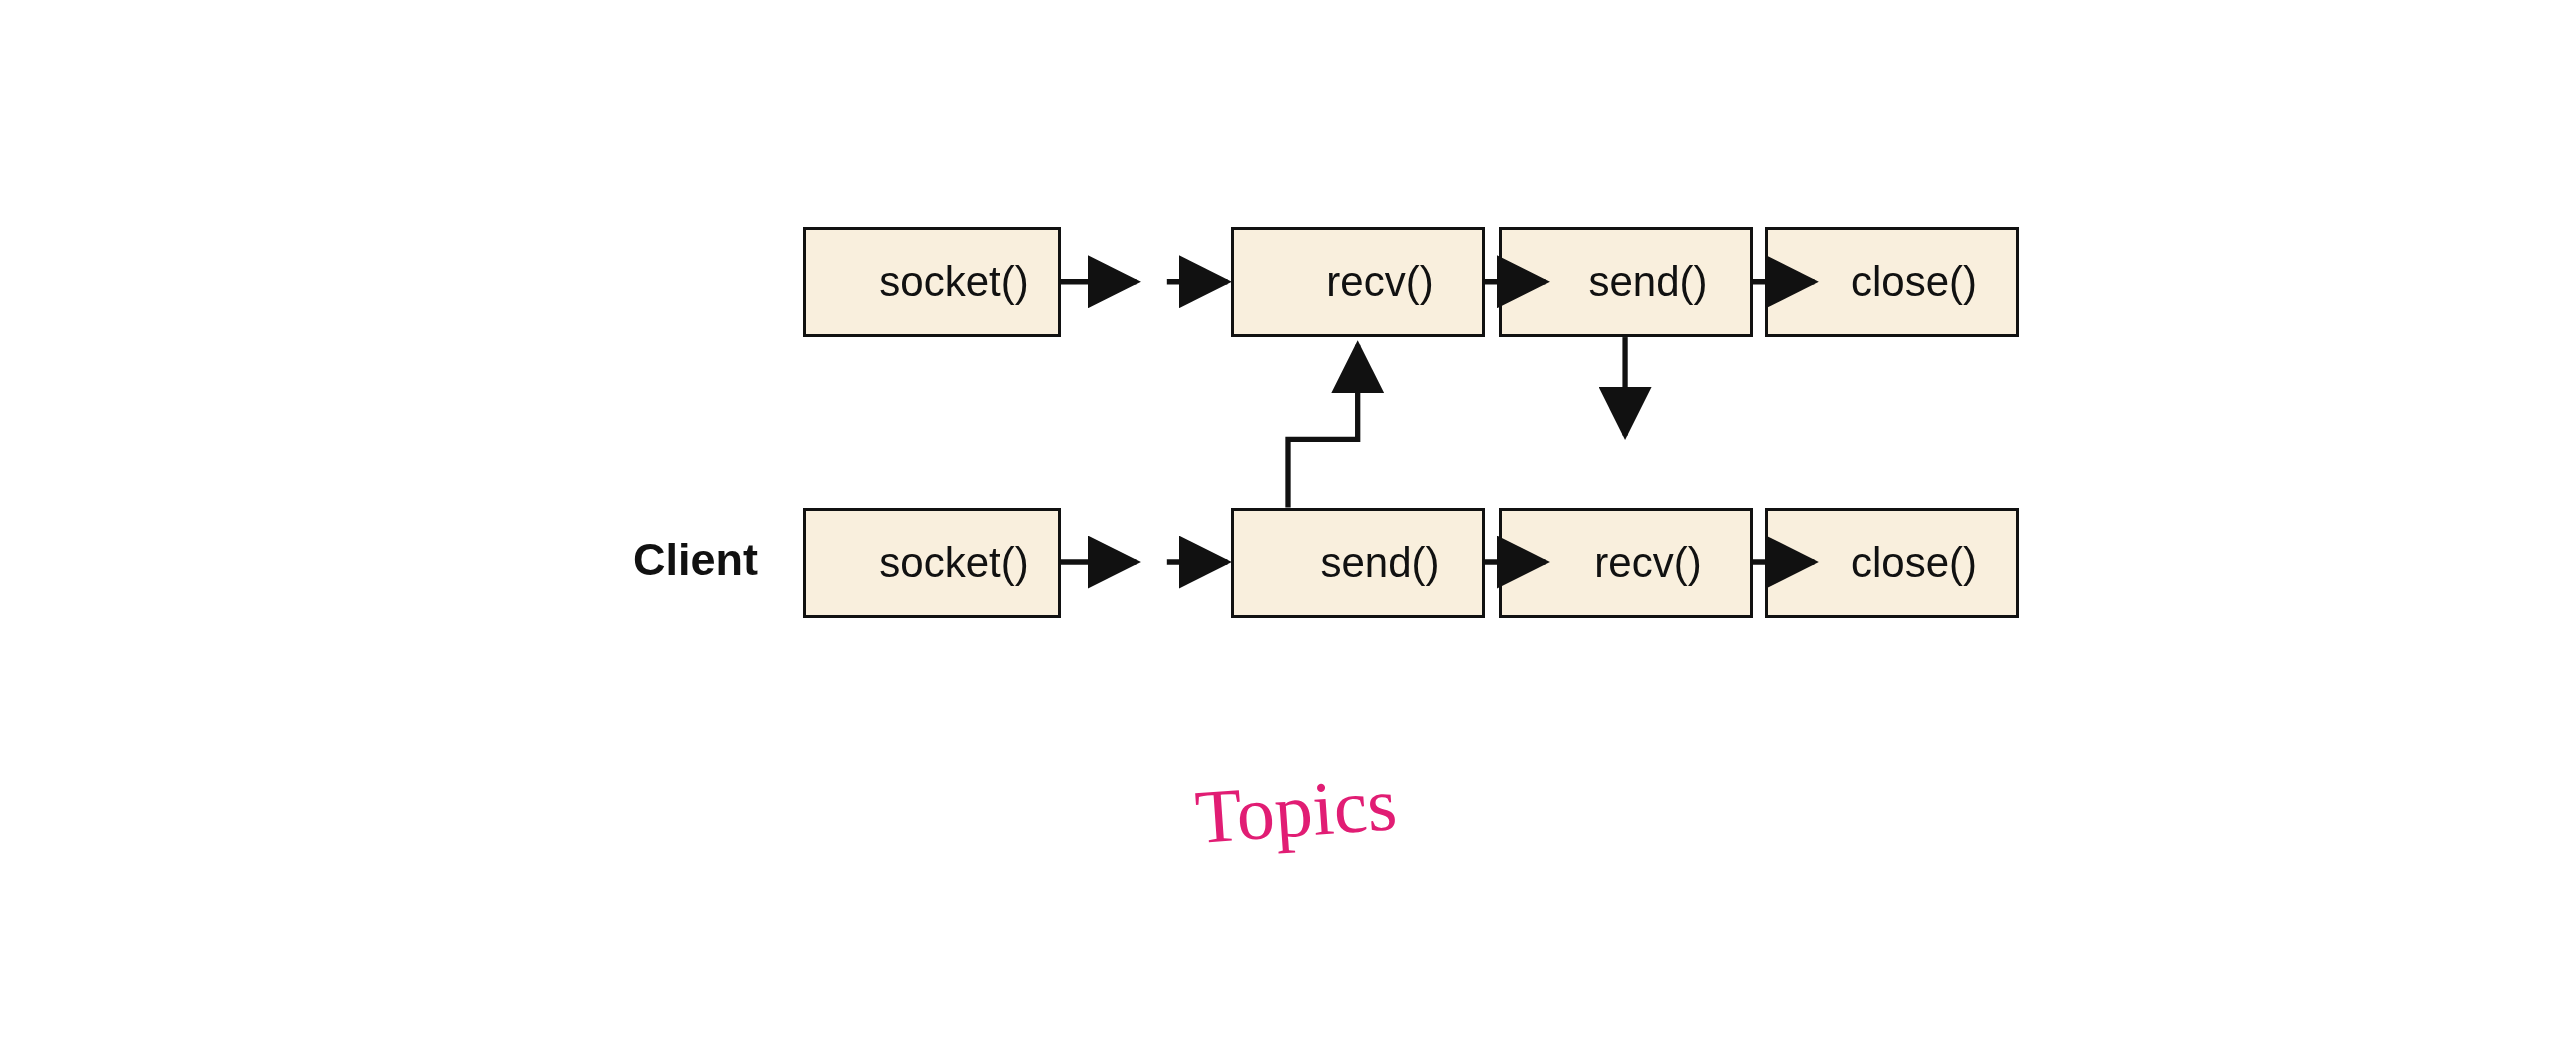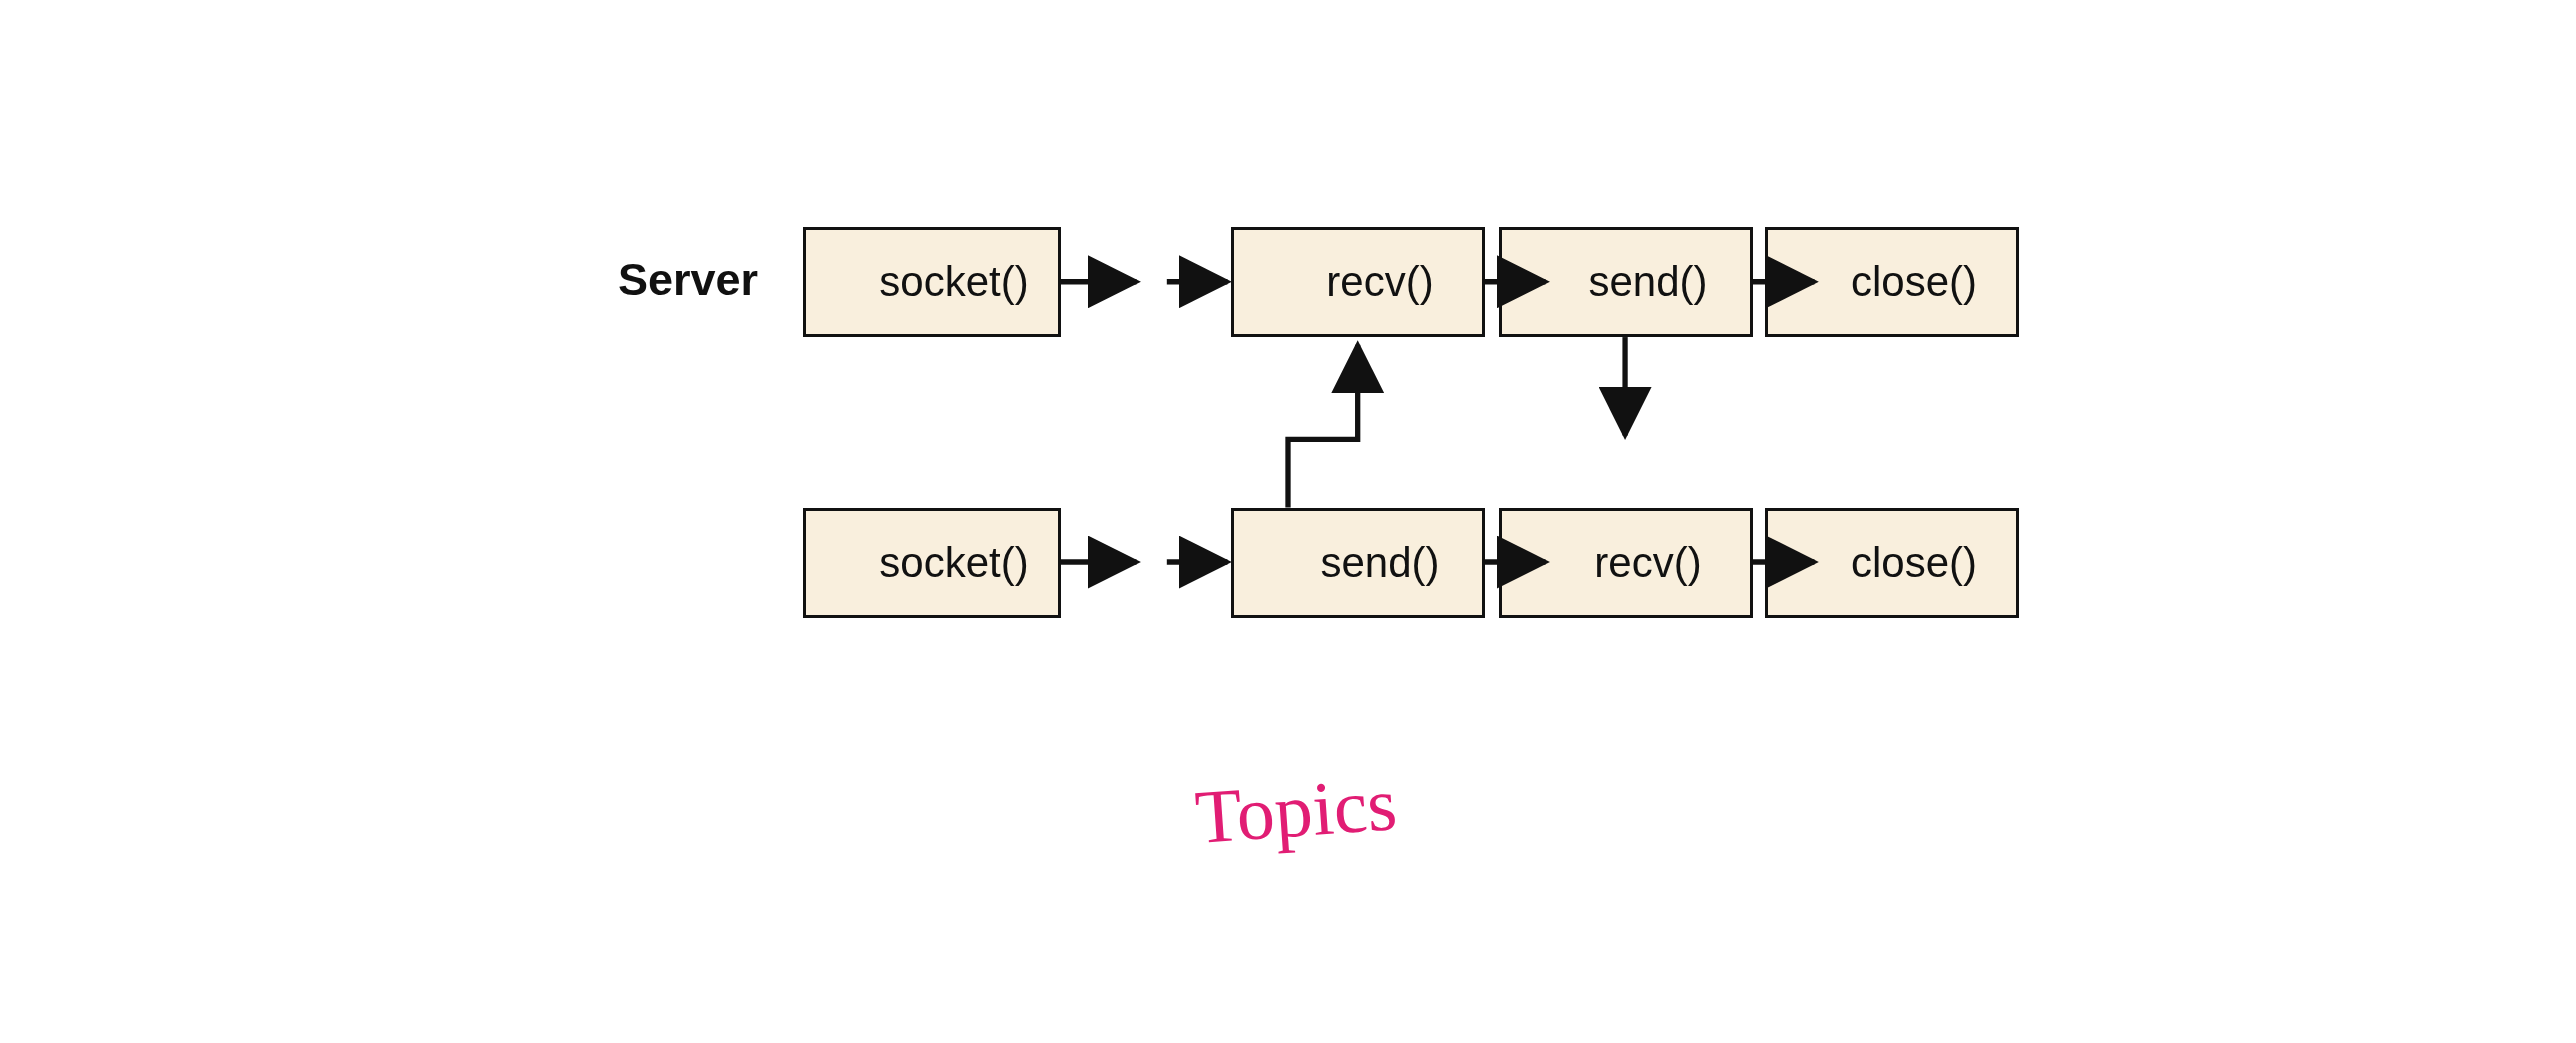--- a/index.html
+++ b/index.html
@@ -61,22 +61,22 @@
     line-height: 0.6;
     margin-top: 7.6px;
     transform: translateX(7.6px) rotate(-4deg);
   }
 </style>
 </head>
 <body>
 
 <div class="canvas">
 
-  <div class="row-label" style="left:546px; top:254px;">Server</div>
 
+  <div class="row-label" style="left:546px; top:534px;">Client</div>
 
   <div class="node" style="left:803px; top:227px; width:258px; height:110px;">socket()</div>
 
   <div class="node" style="left:1231px; top:227px; width:254px; height:110px;">recv()</div>
 
   <div class="node" style="left:1499px; top:227px; width:254px; height:110px;">send()</div>
 
   <div class="node" style="left:1765px; top:227px; width:254px; height:110px;">close()</div>
 
   <div class="node" style="left:803px; top:508px; width:258px; height:110px;">socket()</div>

